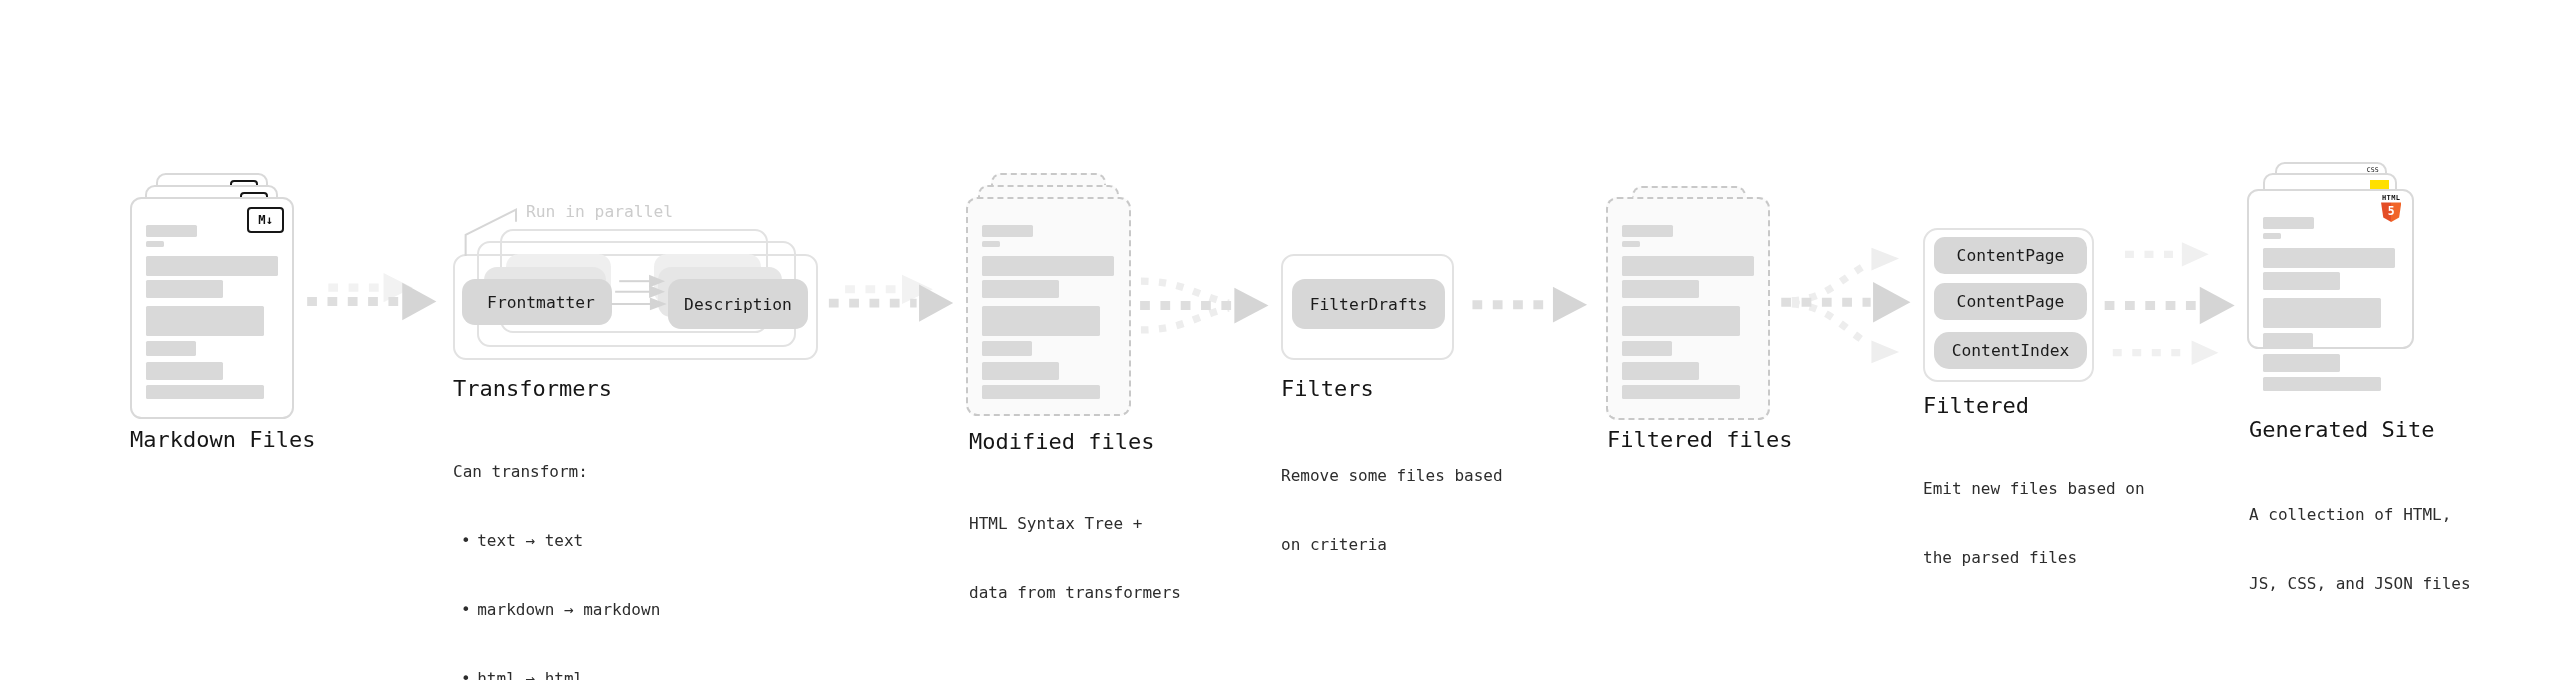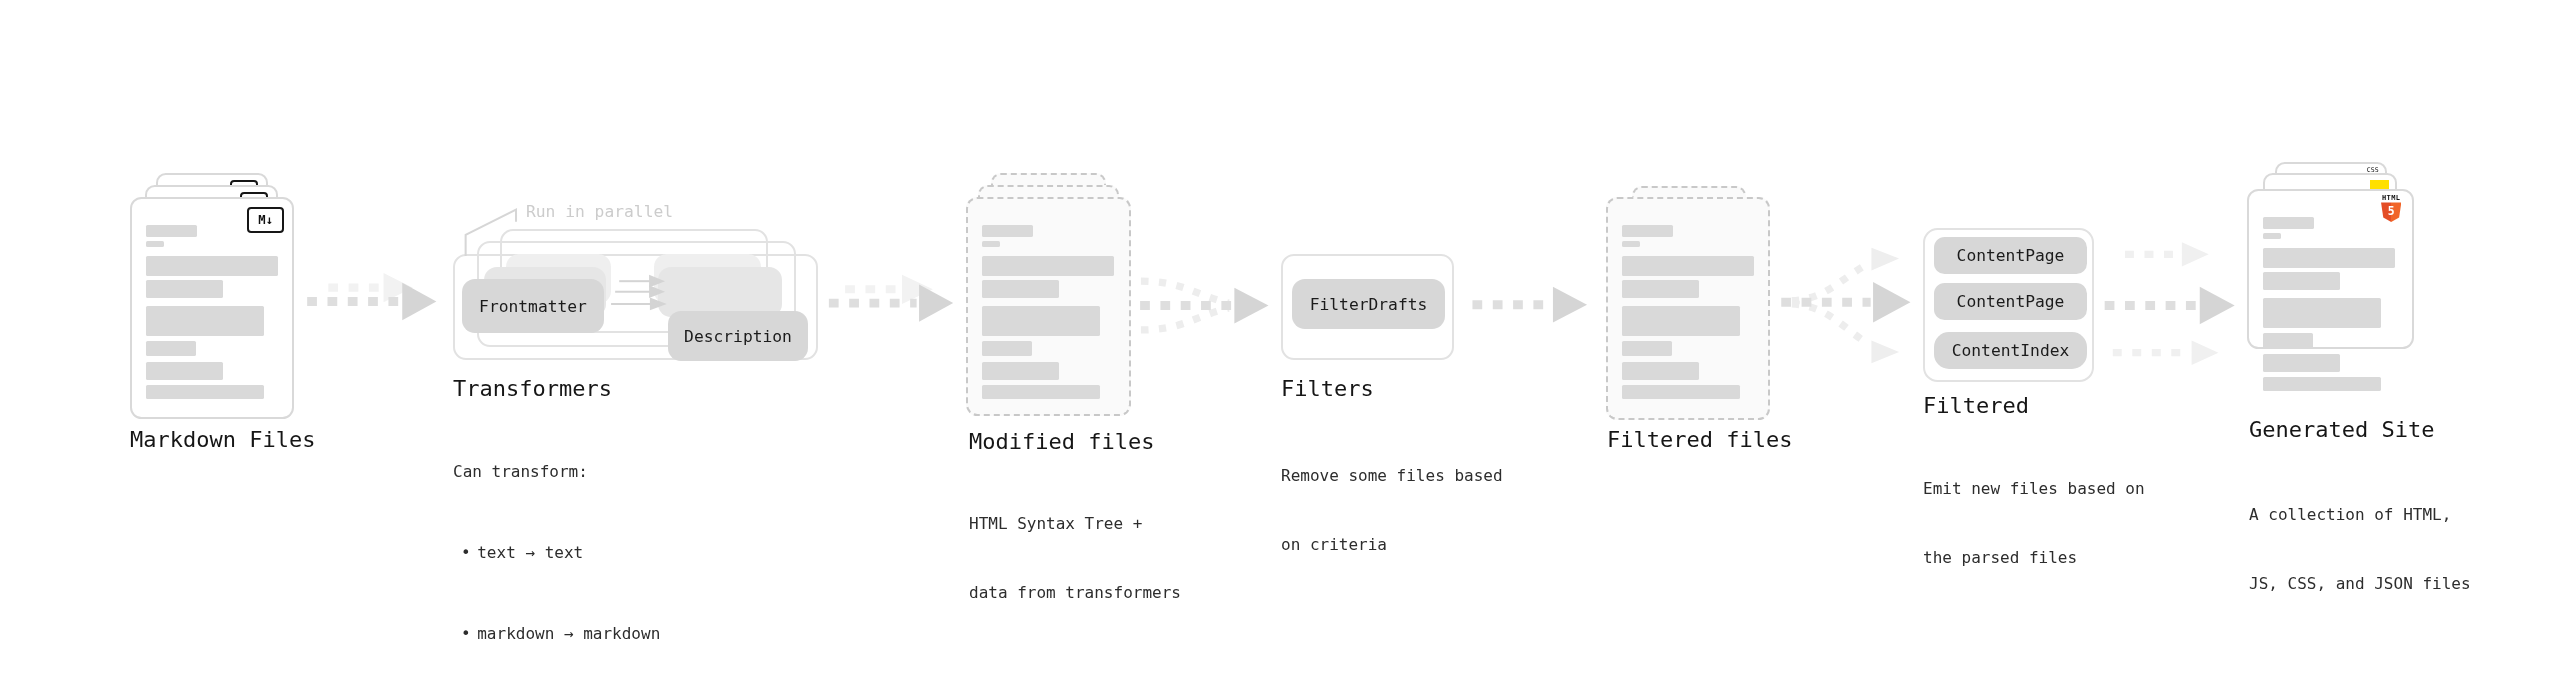--- a/index.html
+++ b/index.html
@@ -30,21 +30,21 @@
   .wbox{position:absolute;border:2px solid var(--box-border);border-radius:13px;background:#fff;box-sizing:border-box;}
   
   .pill{position:absolute;display:flex;align-items:center;justify-content:center;
         background:var(--pill-gray);border-radius:13px;font-size:16.3px;color:#1b1b1b;}
   .pill.echo1{background:#e6e6e6;}
   .pill.echo2{background:#efefef;}
   
   .h{position:absolute;font-size:22px;font-weight:500;color:#161616;line-height:27px;white-space:pre;}
   .sub{position:absolute;font-size:16px;line-height:23px;color:#2d2d2d;white-space:pre;}
   .sub .dot{margin-right:6.5px;}
-  .bullet-line{padding-left:8.1px;margin-top:12px;}
+  .bullet-line{padding-left:8.1px;}
   .note{position:absolute;font-size:16.3px;color:#cccccc;white-space:pre;}
   svg.flow{position:absolute;left:0;top:0;pointer-events:none;}
 </style>
 </head>
 <body>
 
 <div class="canvas">
 
   <div>
     <div class="doc small" style="left:156px;top:173px;width:112px;height:37px;">
@@ -67,25 +67,25 @@
     <div class="h" style="left:130px;top:426px;">Markdown Files</div>
   </div>
 
   <div>
     <div class="obox" style="left:500px;top:229px;width:268px;height:104px;"></div>
     <div class="obox" style="left:477px;top:241px;width:319px;height:106px;"></div>
     <div class="obox" style="left:453px;top:254px;width:365px;height:106px;"></div>
 
     <div class="pill echo2" style="left:506px;top:254px;width:105px;height:50px;"></div>
     <div class="pill echo1" style="left:484px;top:267px;width:122px;height:50px;"></div>
-    <div class="pill" style="left:462px;top:279px;width:142px;height:54px;">Frontmatter</div>
+    <div class="pill" style="left:462px;top:279px;width:142px;height:46px;padding-left:8px;">Frontmatter</div>
 
     <div class="pill echo2" style="left:654px;top:254px;width:107px;height:50px;"></div>
     <div class="pill echo1" style="left:658px;top:267px;width:124px;height:50px;"></div>
-    <div class="pill" style="left:668px;top:279px;width:140px;height:50px;margin-top:32px;">Description</div>
+    <div class="pill" style="left:668px;top:279px;width:140px;height:50px;">Description</div>
 
     <div class="note" style="left:526px;top:202px;">Run in parallel</div>
 
     <div class="h" style="left:453px;top:375px;">Transformers</div>
     <div class="sub" style="left:453px;top:414px;">
       <div>Can transform:</div>
       <div class="bullet-line"><span class="dot">•</span><span>text → text</span></div>
       <div class="bullet-line"><span class="dot">•</span><span>markdown → markdown</span></div>
       <div class="bullet-line"><span class="dot">•</span><span>html → html</span></div>
     </div>

